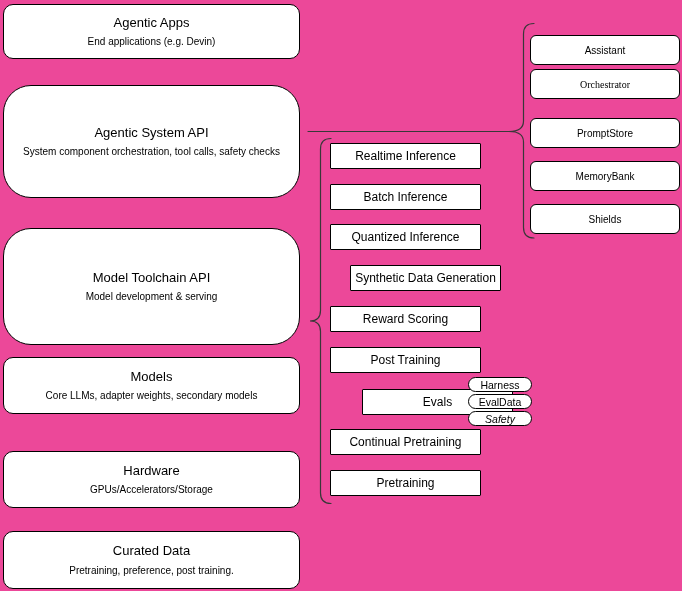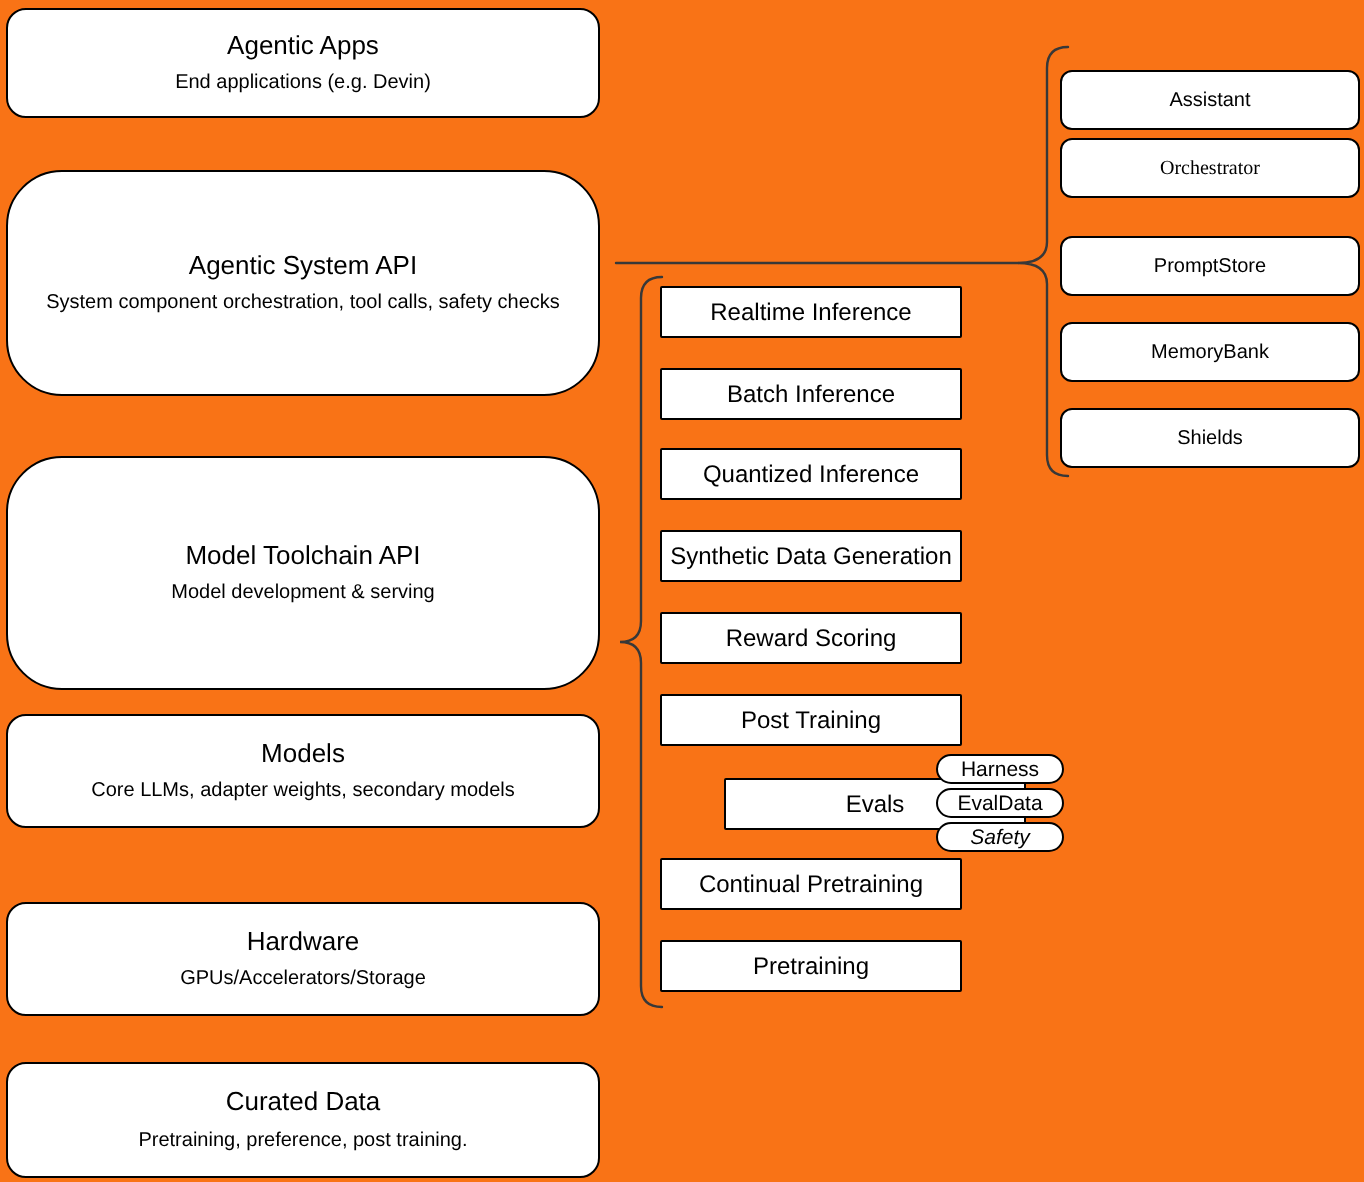--- a/index.html
+++ b/index.html
@@ -5,21 +5,21 @@
   * { margin: 0; padding: 0; box-sizing: border-box; }
   html, body { background: #ffffff; }
   body {
     font-family: "Liberation Sans", sans-serif;
     color: #000000;
   }
   .canvas {
     position: relative;
     width: 682px;
     height: 591px;
-    background: #f97316;
+    background: #ec4899;
     overflow: hidden;
   }
   .box {
     position: absolute;
     background: #ffffff;
     border: 1.2px solid #000000;
     display: flex;
     flex-direction: column;
     align-items: center;
     justify-content: center;
@@ -93,21 +93,21 @@
   </div>
 
   <div class="box layer-box" style="top:531px; height:58px;">
     <div class="layer-title">Curated Data</div>
     <div class="layer-subtitle">Pretraining, preference, post training.</div>
   </div>
 
   <div class="box mid-box" style="top:143px;">Realtime Inference</div>
   <div class="box mid-box" style="top:184px;">Batch Inference</div>
   <div class="box mid-box" style="top:224px;">Quantized Inference</div>
-  <div class="box mid-box" style="top:265px;">Synthetic Data Generation</div>
+  <div class="box mid-box" style="top:265px;margin-left:20px;">Synthetic Data Generation</div>
   <div class="box mid-box" style="top:306px;">Reward Scoring</div>
   <div class="box mid-box" style="top:347px;">Post Training</div>
   <div class="box mid-box" style="top:389px;margin-left:32px;">Evals</div>
   <div class="box mid-box" style="top:429px;">Continual Pretraining</div>
   <div class="box mid-box" style="top:470px;">Pretraining</div>
 
   <div class="pill" style="top:377px;">Harness</div>
   <div class="pill" style="top:394px;">EvalData</div>
   <div class="pill" style="top:411px;font-style:italic;">Safety</div>
 

